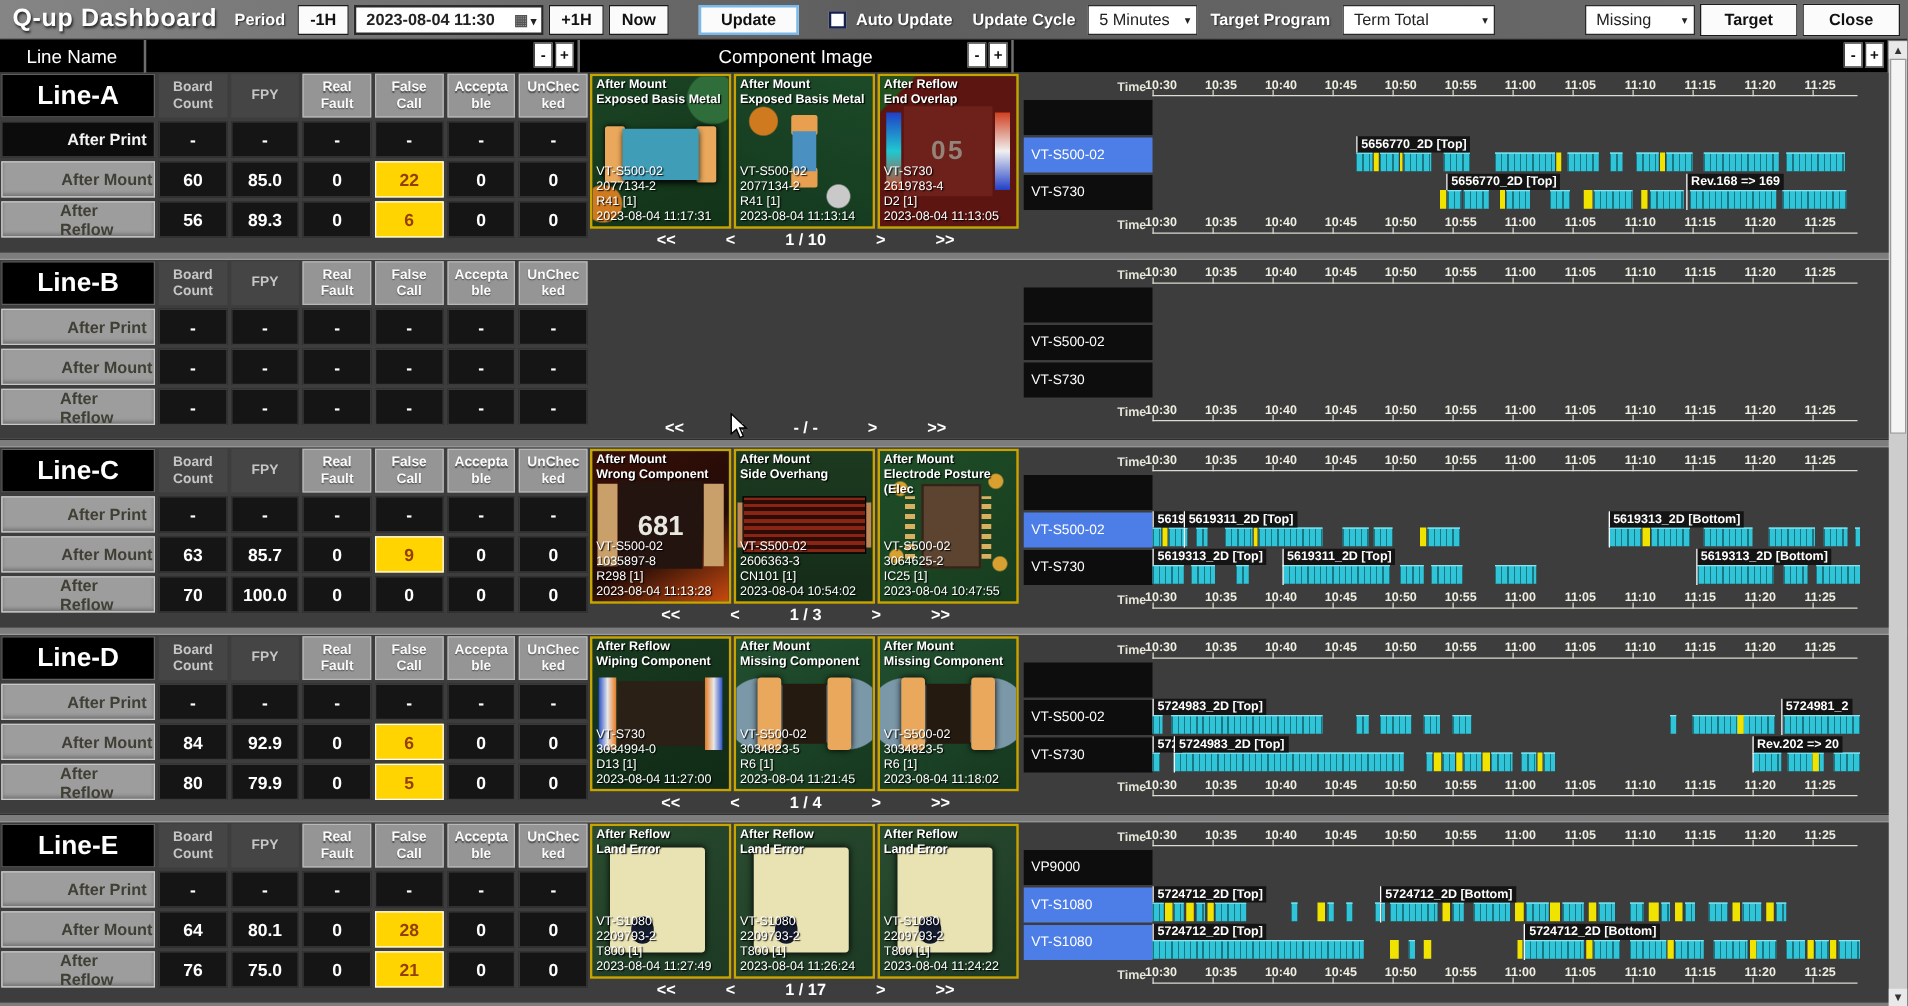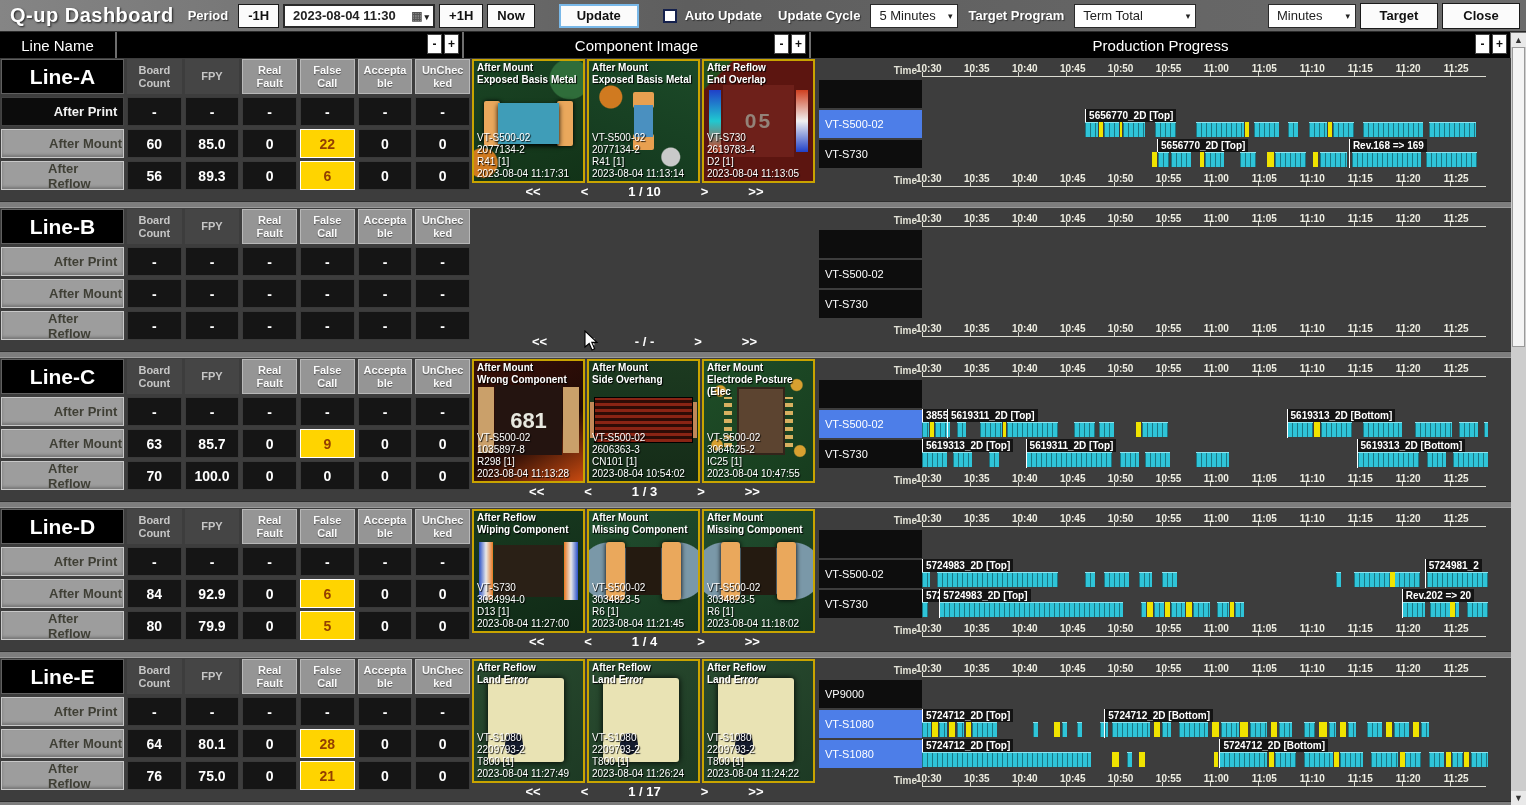--- a/index.html
+++ b/index.html
@@ -207,21 +207,21 @@
       <span>5 Minutes</span>
       <span class="dd">▾</span>
     </div>
     <div class="tb-label">Target Program</div>
     <div class="tb-select wide">
       <span>Term Total</span>
       <span class="dd">▾</span>
     </div>
     <div class="spacer"></div>
     <div class="tb-select">
-      <span>Minutes</span>
+      <span>Missing</span>
       <span class="dd">▾</span>
     </div>
     <button class="tb-btn lg">Target</button>
     <button class="tb-btn lg">Close</button>
   </div>
 
   <div class="colheads">
     <div class="chead ch-line">
       <span class="title">Line Name</span>
     </div>
@@ -232,21 +232,20 @@
       </span>
     </div>
     <div class="chead ch-comp">
       <span class="title">Component Image</span>
       <span class="zbtns">
         <span class="zbtn">-</span>
         <span class="zbtn">+</span>
       </span>
     </div>
     <div class="chead ch-prog">
-      <span class="title">Production Progress</span>
       <span class="zbtns">
         <span class="zbtn">-</span>
         <span class="zbtn">+</span>
       </span>
     </div>
   </div>
 
   <div class="sections" id="sections">
       <div class="section">
         <div class="sec-body">
@@ -701,21 +700,21 @@
                 <div class="bar c" style="left: 64.4068%; width: 4.74576%;"></div>
                 <div class="bar c" style="left: 70.5085%; width: 5.42373%;"></div>
                 <div class="bar c" style="left: 77.9661%; width: 6.77966%;"></div>
                 <div class="bar c" style="left: 87.1186%; width: 6.44068%;"></div>
                 <div class="bar c" style="left: 94.9153%; width: 3.38983%;"></div>
                 <div class="bar c" style="left: 99.322%; width: 0.677966%;"></div>
                 <div class="bar y" style="left: 1.35593%; width: 0.847458%;"></div>
                 <div class="bar y" style="left: 14.2373%; width: 0.677966%;"></div>
                 <div class="bar y" style="left: 37.7966%; width: 0.847458%;"></div>
                 <div class="bar y" style="left: 69.322%; width: 1.01695%;"></div>
-                <div class="plabel" style="left: 0%;">3855</div>
+                <div class="plabel" style="left: 0%;">5619</div>
                 <div class="marker" style="left: 4.40678%;"></div>
                 <div class="plabel" style="left: 4.40678%;">5619311_2D [Top]</div>
                 <div class="marker" style="left: 64.4068%;"></div>
                 <div class="plabel" style="left: 64.4068%;">5619313_2D [Bottom]</div>
               </div>
               <div class="brow">
                 <div class="bar c" style="left: 0%; width: 4.40678%;"></div>
                 <div class="bar c" style="left: 5.42373%; width: 3.38983%;"></div>
                 <div class="bar c" style="left: 11.8644%; width: 1.69492%;"></div>
                 <div class="bar c" style="left: 18.3051%; width: 15.2542%;"></div>

